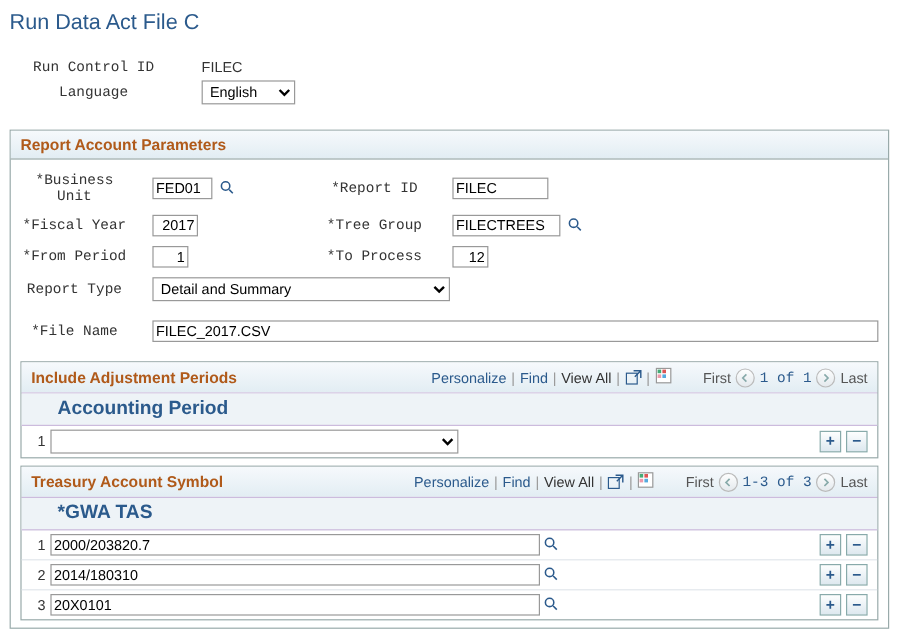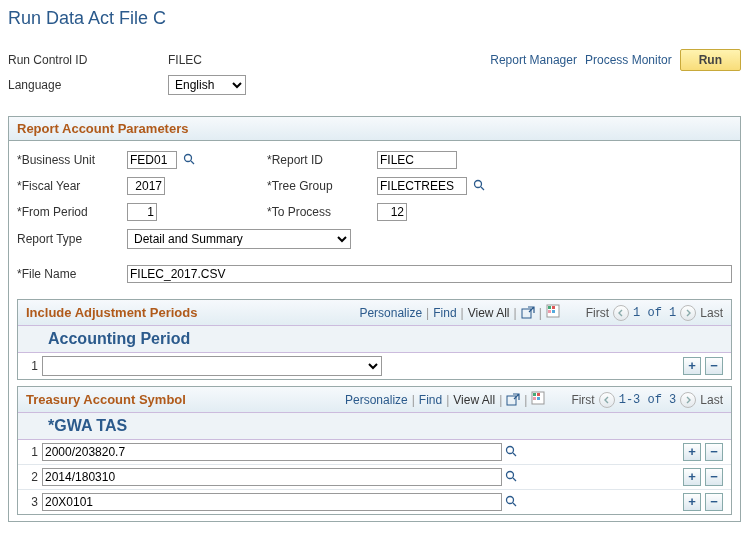--- a/index.html
+++ b/index.html
@@ -32,24 +32,25 @@
     display: flex;
     align-items: center;
     gap: 8px;
   }
   .field-row {
     display: flex;
     align-items: center;
     margin-bottom: 21px;
   }
   .field-label {
-    text-align: left;
+    text-align: center;
     padding-right: 20px;
     display: inline-block;
     color: #333;
+    font-family: Liberation Mono, monospace;
   }
   .field-value {
     color: #333;
   }
   .link {
     color: #2b5a8c;
     text-decoration: none;
     cursor: pointer;
   }
   .run-button {
@@ -153,21 +154,21 @@
     text-align: right;
     padding-right: 4px;
     color: #333;
   }
   .row-input-wrap {
     flex: 1;
     display: flex;
     align-items: center;
   }
   .row-input-wrap select { width: 340px; }
-  .row-input-wrap input[type="text"] { width: 460px; }
+  .row-input-wrap input[type="text"] { width: 408px; }
   .row-actions {
     margin-left: auto;
     display: flex;
     gap: 4px;
     padding-right: 4px;
   }
   .sq-btn {
     width: 18px;
     height: 18px;
     border: 1px solid #8aa;
@@ -204,25 +205,20 @@
 </head>
 <body>
 
 <h1 class="page-title">Run Data Act File C</h1>
 
 <div class="top-row">
   <div class="top-row-left">
     <span class="field-label" style="width:160px">Run Control ID</span>
     <span class="field-value">FILEC</span>
   </div>
-  <div class="top-row-right">
-    <a class="link">Report Manager</a>
-    <a class="link">Process Monitor</a>
-    <button class="run-button">Run</button>
-  </div>
 </div>
 
 <div class="field-row">
   <span class="field-label" style="width:160px">Language</span>
   <select style="width:78px">
     <option>English</option>
   </select>
 </div>
 
 <div class="group-box">
@@ -265,21 +261,21 @@
         <input type="text" style="width: 30px; text-align: right;" value="1">
       </span>
       <span class="field-label">*To Process</span>
       <span>
         <input type="text" style="width: 30px; text-align: right;" value="12">
       </span>
     </div>
 
     <div class="param-row-full">
       <span class="field-label">Report Type</span>
-      <select style="width:224px">
+      <select style="width:248px">
         <option>Detail and Summary</option>
       </select>
     </div>
 
     <div class="param-row-full" style="margin-top:16px">
       <span class="field-label">*File Name</span>
       <input type="text" style="flex: 1 1 0%;" value="FILEC_2017.CSV">
     </div>
   </div>
 

